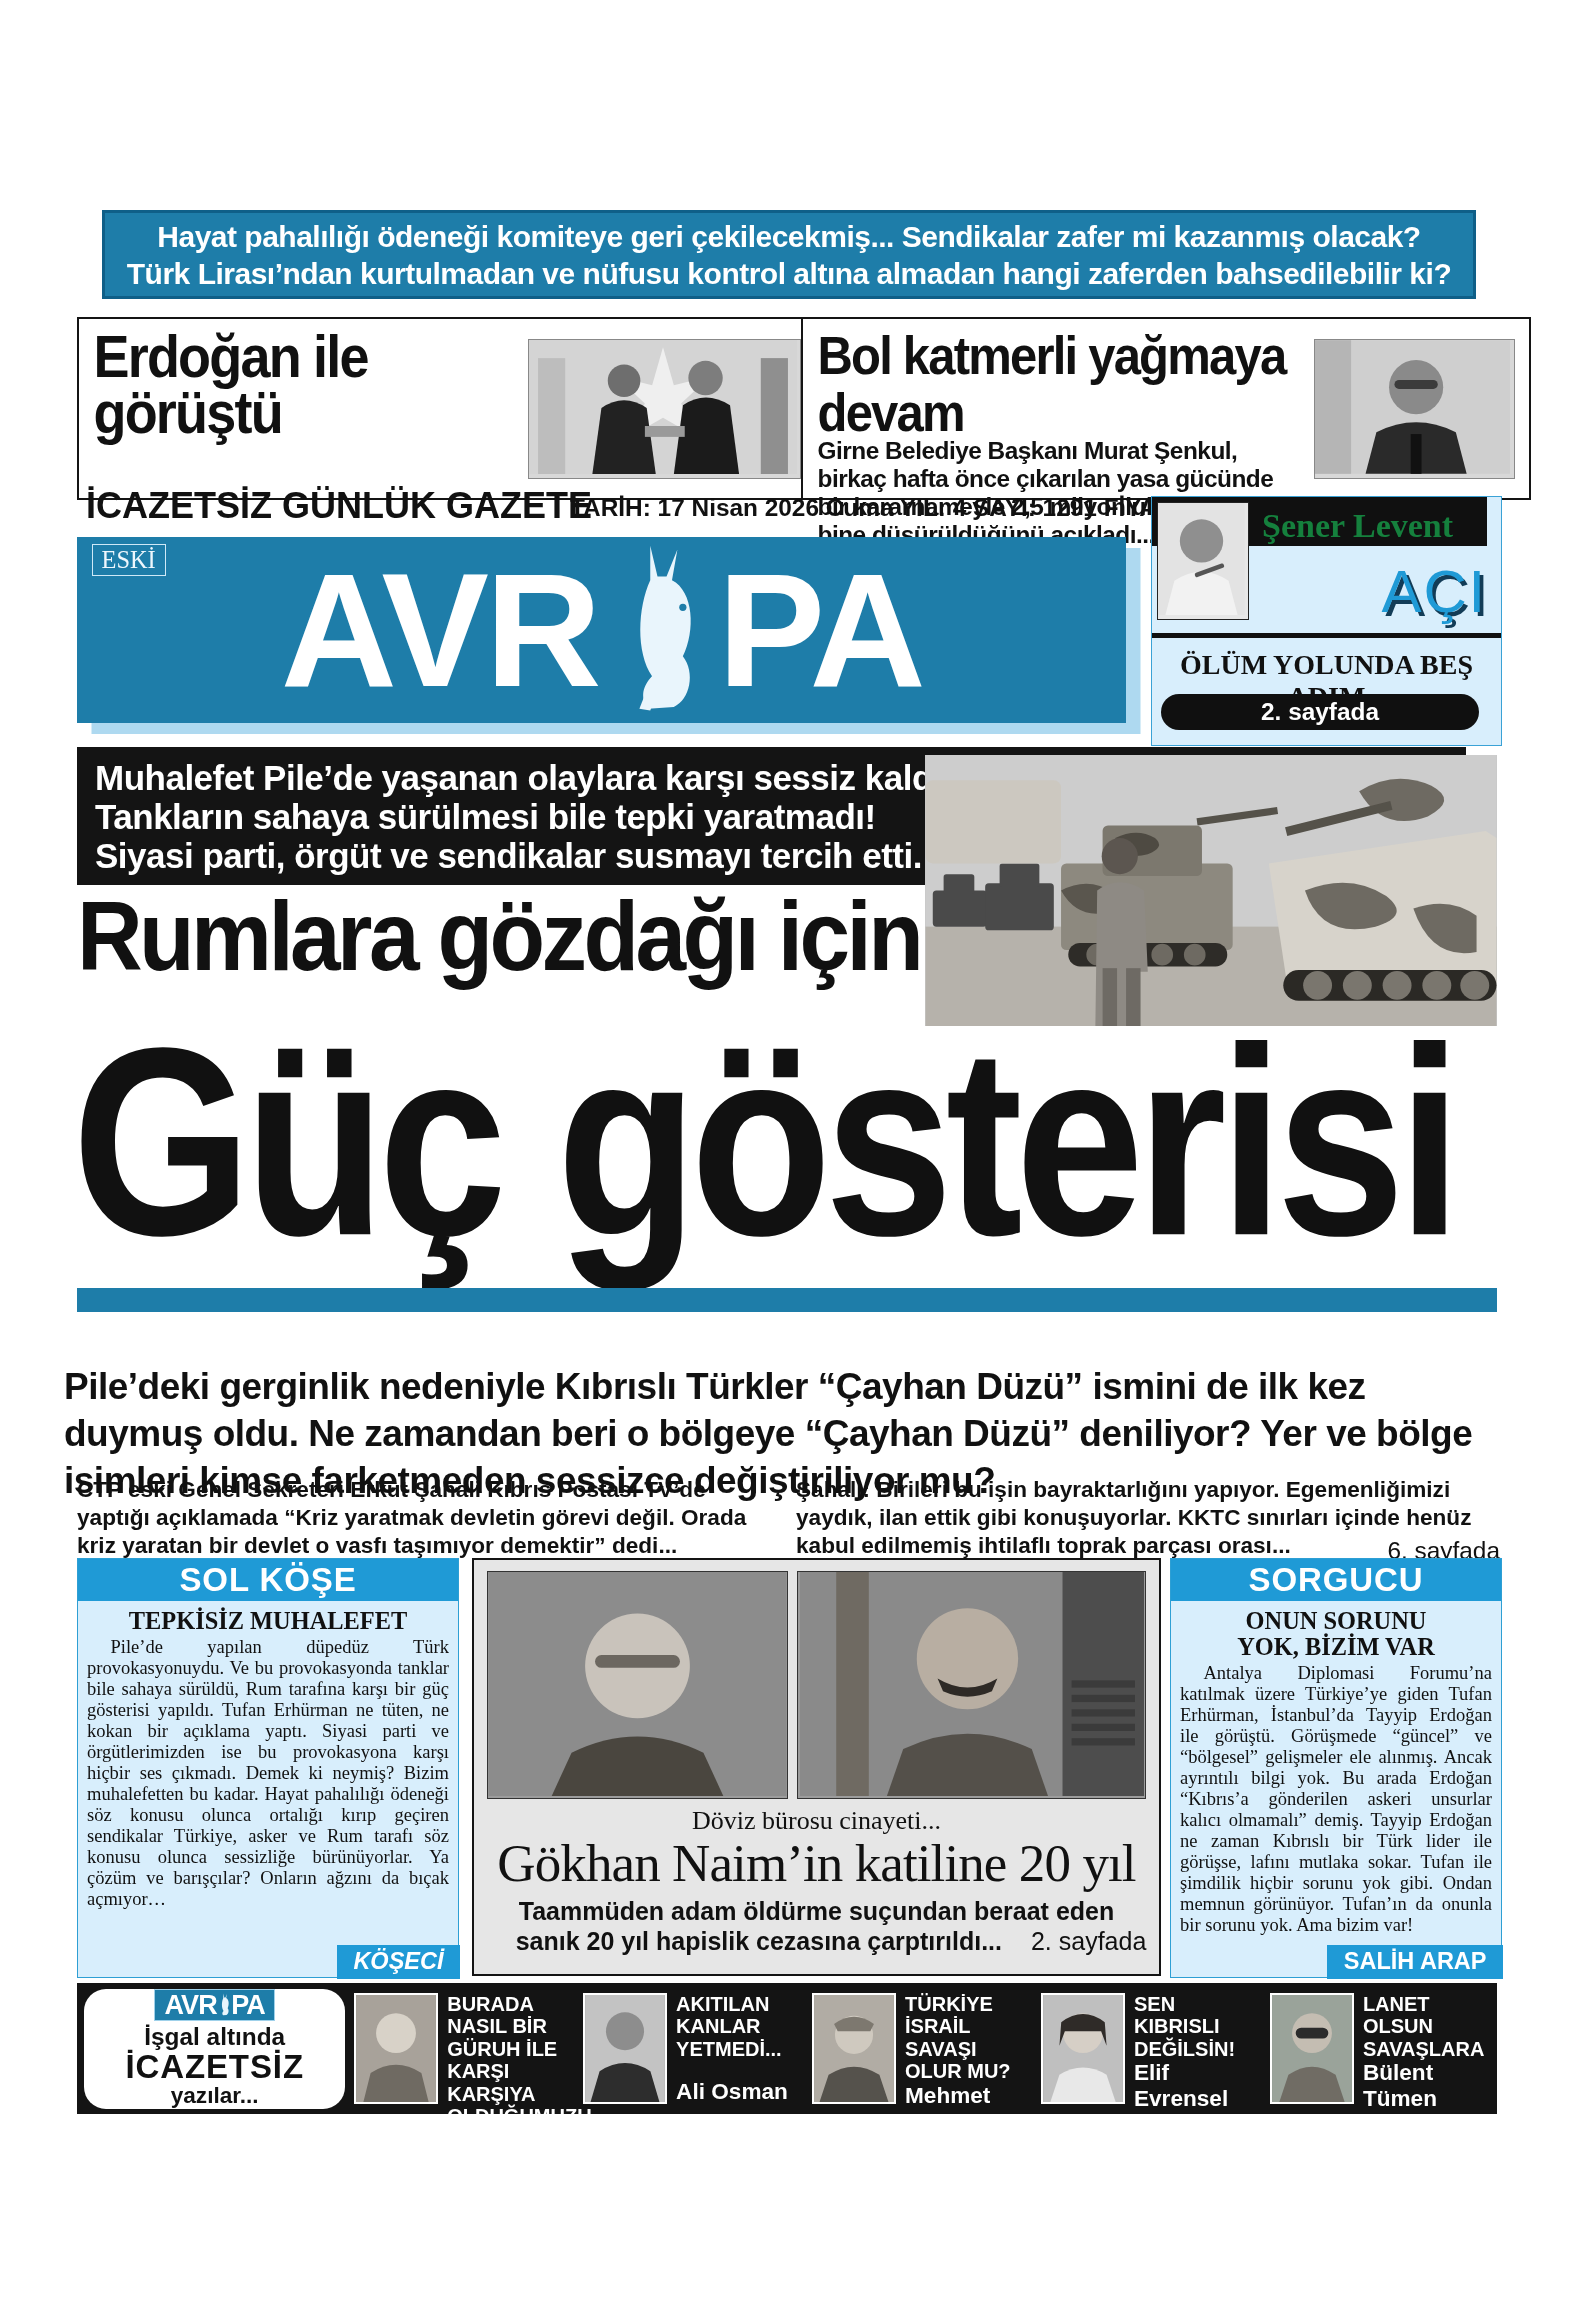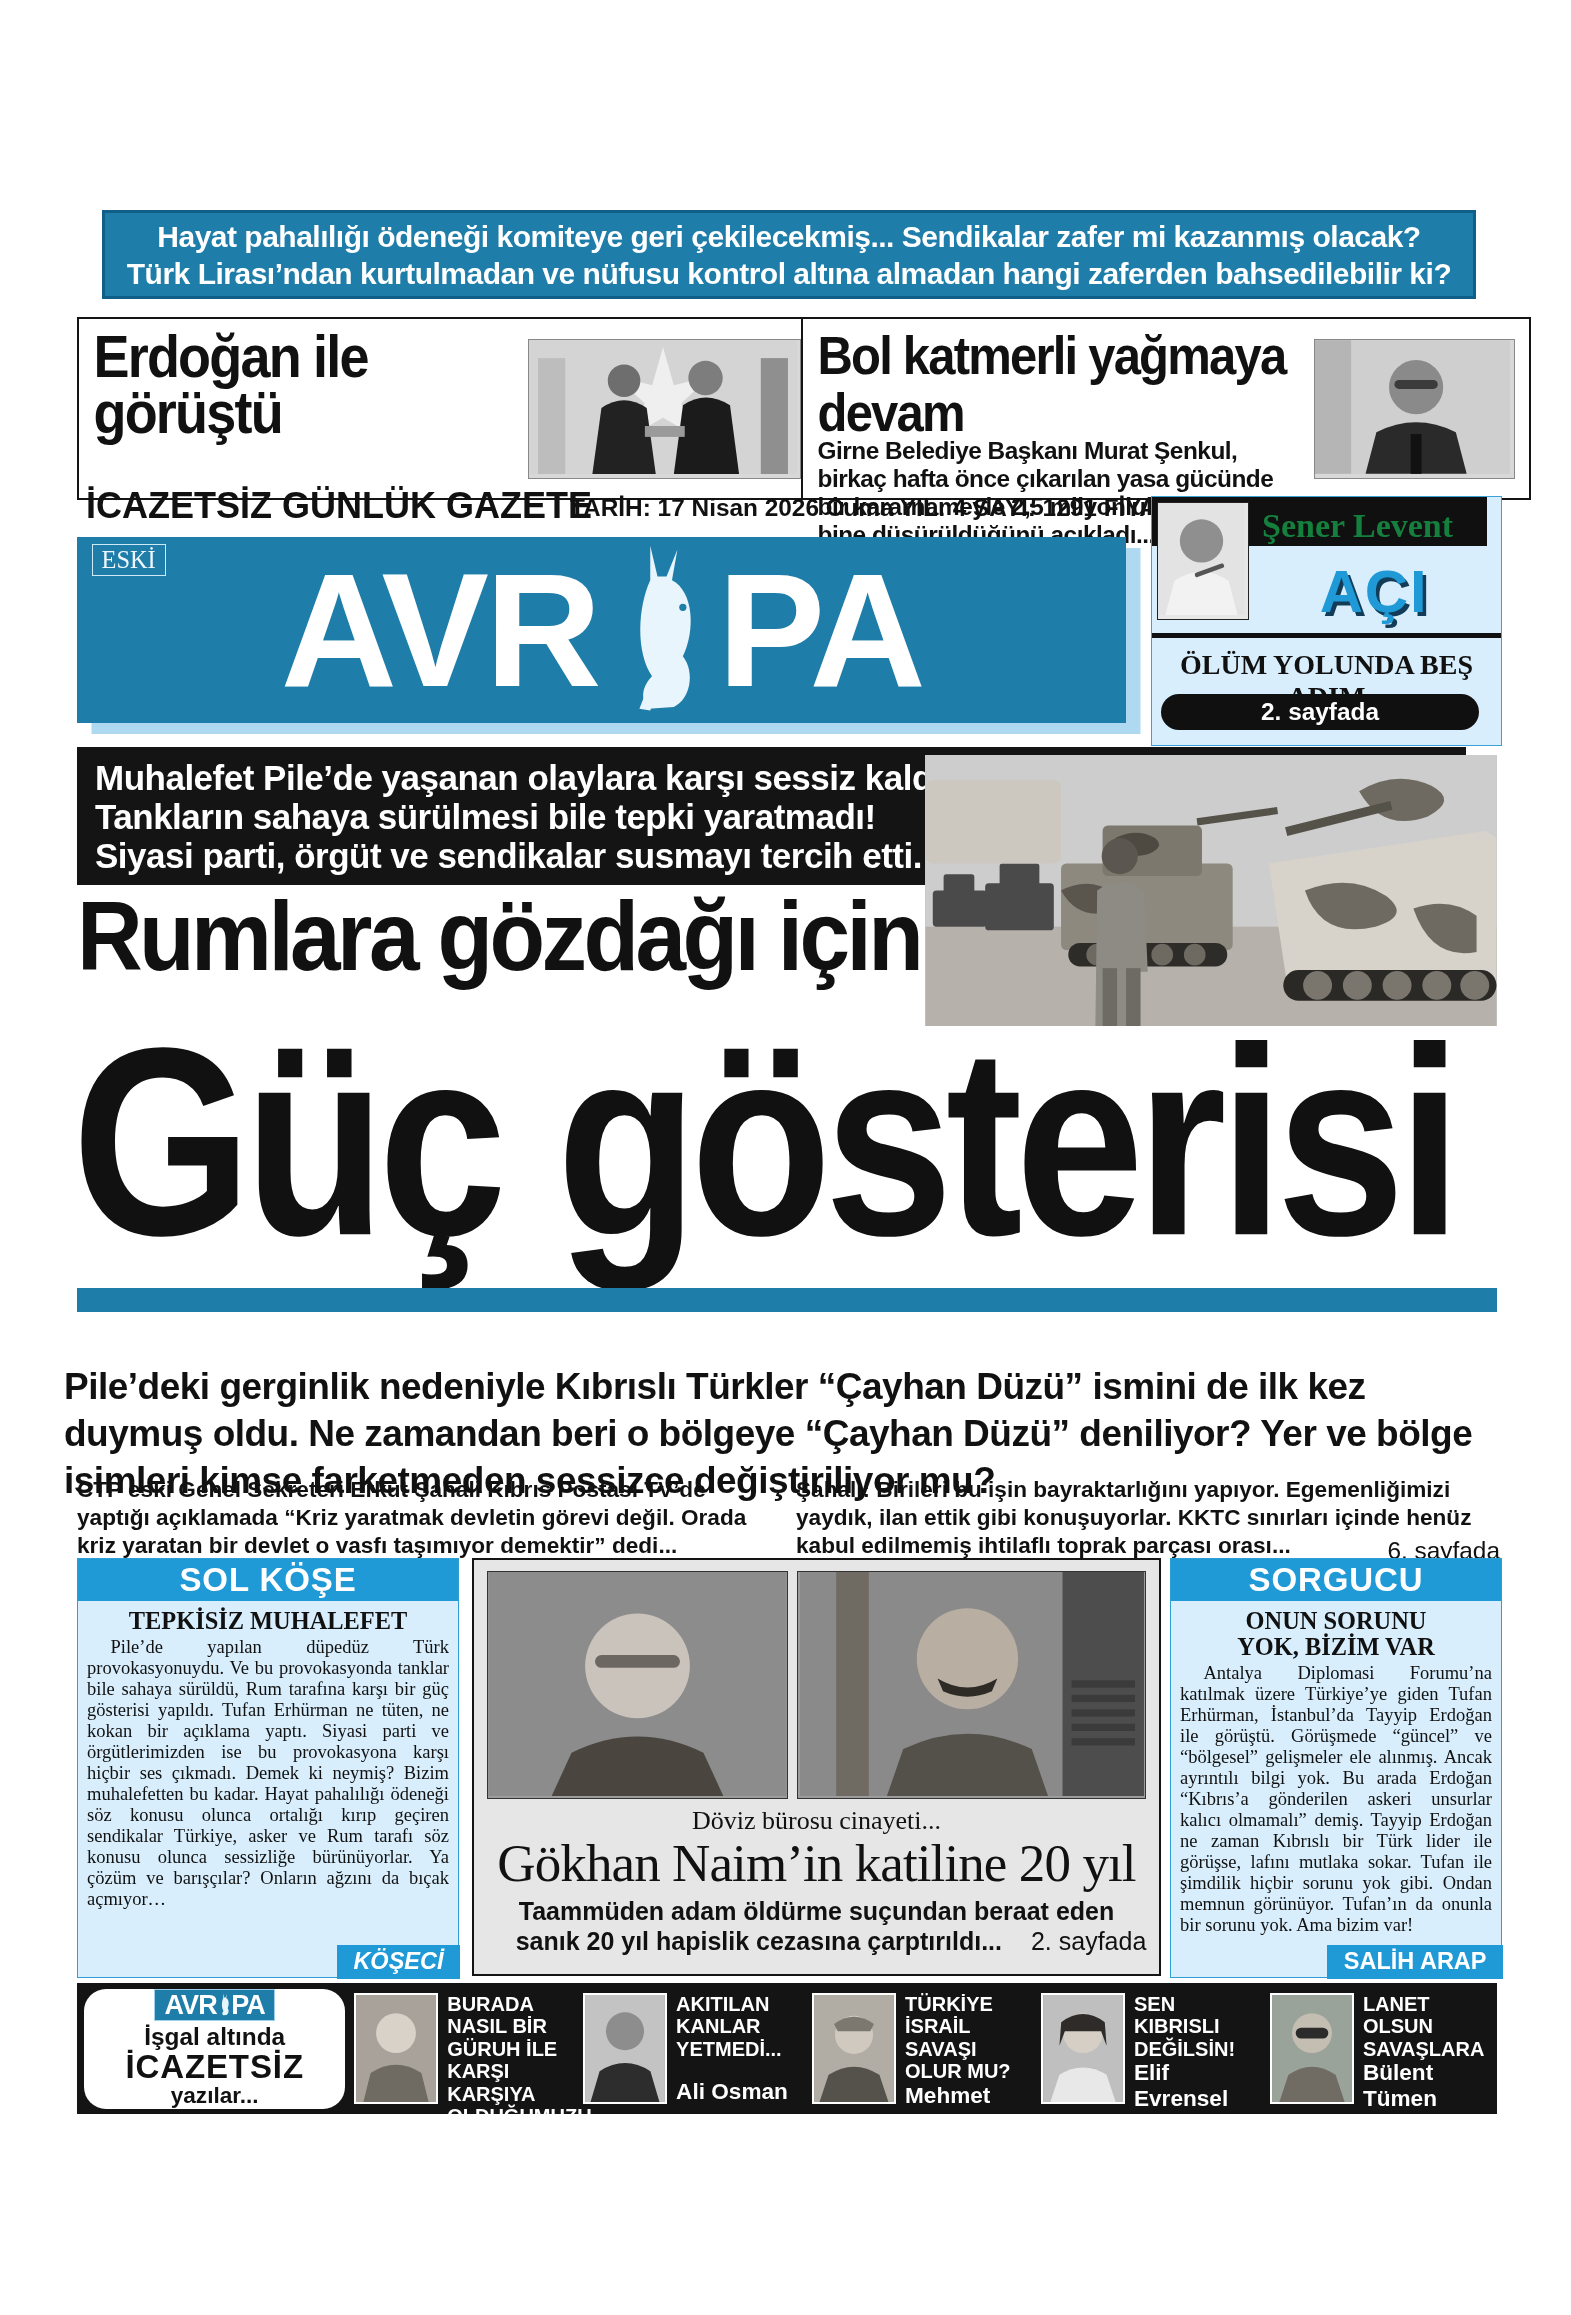--- a/index.html
+++ b/index.html
@@ -33,21 +33,21 @@
         font-family:"Liberation Serif",serif;font-size:24.4px;padding:0.9px 9px;}
   .mast .word{font-size:161px;font-weight:bold;letter-spacing:-3.6px;line-height:1;}
   .mast svg{margin:0 5.4px;}
 
   
   .levent{left:1151px;top:496px;width:349px;height:248px;background:#d8eefc;border:1.8px solid #3aa2d6;}
   .levent .bar{position:absolute;left:0;top:0;width:335px;height:49px;background:#101010;}
   .levent .name{position:absolute;left:110px;top:10px;color:#15803d;font-family:"Liberation Serif",serif;
                 font-weight:bold;font-size:34px;}
   .levent .photo{position:absolute;left:5.4px;top:5.4px;width:90px;height:116px;border:1.8px solid #222;background:#e7e7e7;}
-  .levent .aci{position:absolute;left:109px;top:60px;width:226px;text-align:center;font-weight:bold;
+  .levent .aci{position:absolute;left:109px;top:60px;width:226px;text-align:right;font-weight:normal;
                font-size:60px;color:#1f9ad6;text-shadow:3.6px 3.6px 0 #123c57;letter-spacing:1.8px;}
   .levent .rule{position:absolute;left:0;top:136px;width:100%;height:5.4px;background:#101010;}
   .levent .hl{position:absolute;left:0;top:152px;width:100%;text-align:center;
               font-family:"Liberation Serif",serif;font-weight:bold;font-size:28px;}
   .levent .pill{position:absolute;left:9px;top:197px;width:318px;height:36px;background:#101010;border-radius:20px;
                 color:#fff;font-weight:bold;font-size:24.4px;display:flex;align-items:center;justify-content:center;}
 
   
   .kickerbox{left:77px;top:747px;width:1389px;height:138px;background:#141414;color:#fff;
              padding:11px 18px;box-sizing:border-box;}

